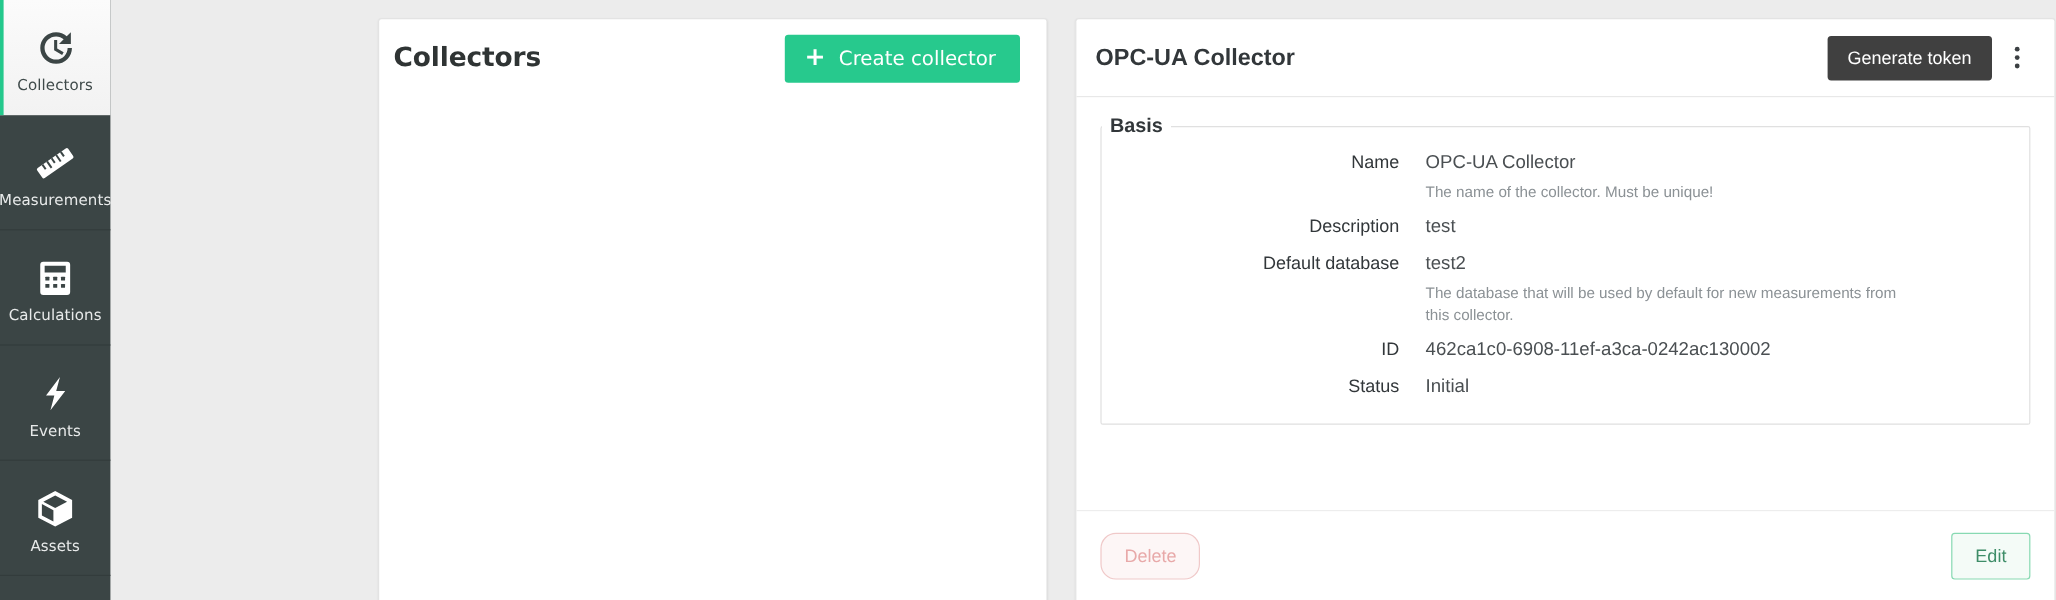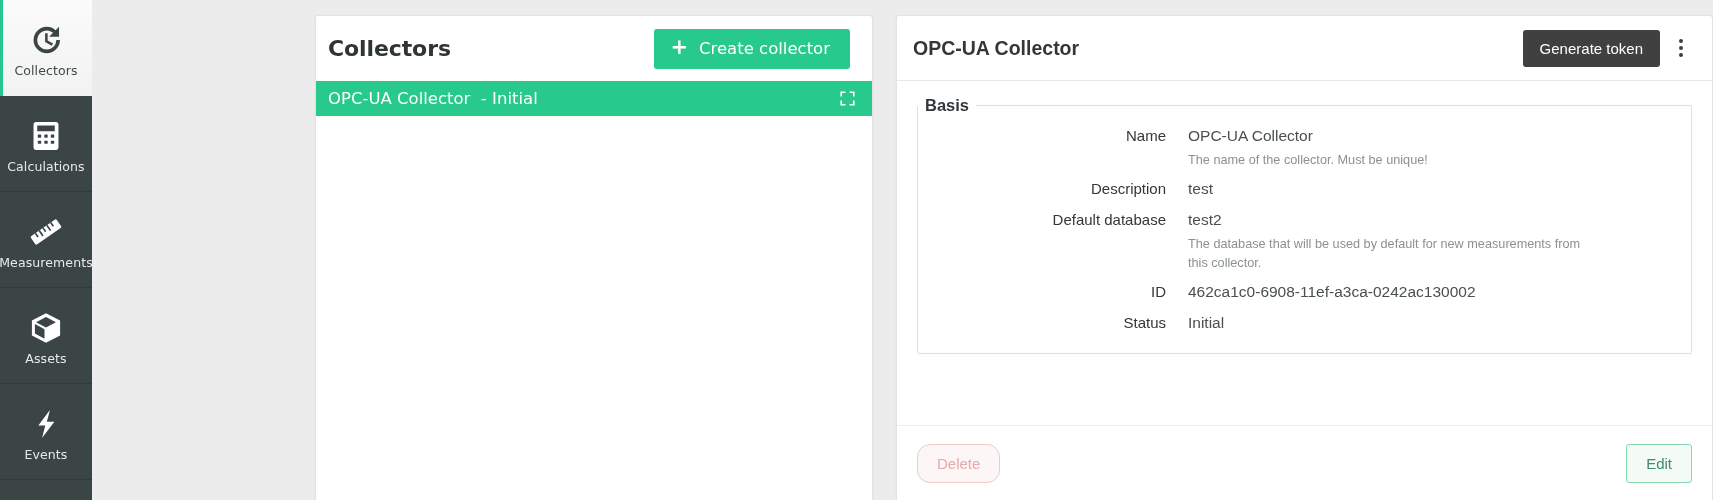--- a/index.html
+++ b/index.html
@@ -233,37 +233,20 @@
   <nav class="sidebar">
 
     <div class="nav-item active">
       <span class="nav-icon">
         <svg width="36" height="36" viewBox="0 0 24 24" aria-hidden="true">
           <path d="M12.5 3.2a8.8 8.8 0 1 0 8.8 8.8h-2.4a6.4 6.4 0 1 1-6.4-6.4c1.6 0 3.1.6 4.2 1.6l-2.6 2.6h6.6V3.2l-2.3 2.3A8.76 8.76 0 0 0 12.5 3.2z"></path>
           <path d="M11.4 7.5h1.7v4.8l3.6 2.1-.85 1.45-4.45-2.6z"></path>
         </svg>
       </span>
       <span class="nav-label">Collectors</span>
-    </div>
-
-    <div class="nav-item">
-      <span class="nav-icon">
-        <svg width="34" height="34" viewBox="0 0 24 24" aria-hidden="true">
-          <path d="M5 2.2h14a1.8 1.8 0 0 1 1.8 1.8v16a1.8 1.8 0 0 1-1.8 1.8H5A1.8 1.8 0 0 1 3.2 20V4A1.8 1.8 0 0 1 5 2.2zm.8 2.4v4h12.4v-4H5.8z"></path>
-          <g fill="#3b4545">
-            <rect x="6.2" y="11" width="2.4" height="2.2" rx=".3"></rect>
-            <rect x="10.8" y="11" width="2.4" height="2.2" rx=".3"></rect>
-            <rect x="15.4" y="11" width="2.4" height="2.2" rx=".3"></rect>
-            <rect x="6.2" y="15.3" width="2.4" height="2.2" rx=".3"></rect>
-            <rect x="10.8" y="15.3" width="2.4" height="2.2" rx=".3"></rect>
-            <rect x="15.4" y="15.3" width="2.4" height="2.2" rx=".3"></rect>
-          </g>
-        </svg>
-      </span>
-      <span class="nav-label">Calculations</span>
     </div>
 
     <div class="nav-item">
       <span class="nav-icon">
         <svg width="36" height="36" viewBox="0 0 24 24" aria-hidden="true">
           <g transform="rotate(-35 12 12)">
             <path d="M2.5 8.6h19a1 1 0 0 1 1 1v4.8a1 1 0 0 1-1 1h-19a1 1 0 0 1-1-1V9.6a1 1 0 0 1 1-1z"></path>
             <g fill="#3b4545">
               <rect x="5.2" y="8.6" width="1.1" height="3.1"></rect>
               <rect x="8.3" y="8.6" width="1.1" height="4.4"></rect>
@@ -272,61 +255,65 @@
               <rect x="17.6" y="8.6" width="1.1" height="3.1"></rect>
             </g>
           </g>
         </svg>
       </span>
       <span class="nav-label">Measurements</span>
     </div>
 
     <div class="nav-item">
       <span class="nav-icon">
+        <svg width="34" height="34" viewBox="0 0 24 24" aria-hidden="true">
+          <path d="M5 2.2h14a1.8 1.8 0 0 1 1.8 1.8v16a1.8 1.8 0 0 1-1.8 1.8H5A1.8 1.8 0 0 1 3.2 20V4A1.8 1.8 0 0 1 5 2.2zm.8 2.4v4h12.4v-4H5.8z"></path>
+          <g fill="#3b4545">
+            <rect x="6.2" y="11" width="2.4" height="2.2" rx=".3"></rect>
+            <rect x="10.8" y="11" width="2.4" height="2.2" rx=".3"></rect>
+            <rect x="15.4" y="11" width="2.4" height="2.2" rx=".3"></rect>
+            <rect x="6.2" y="15.3" width="2.4" height="2.2" rx=".3"></rect>
+            <rect x="10.8" y="15.3" width="2.4" height="2.2" rx=".3"></rect>
+            <rect x="15.4" y="15.3" width="2.4" height="2.2" rx=".3"></rect>
+          </g>
+        </svg>
+      </span>
+      <span class="nav-label">Calculations</span>
+    </div>
+
+    <div class="nav-item">
+      <span class="nav-icon">
+        <svg width="34" height="34" viewBox="0 0 24 24" aria-hidden="true">
+          <path d="M14.8 2.2 6.6 13.1h4.9L9.2 21.8 17.9 10.4h-5.3l2.2-8.2z"></path>
+        </svg>
+      </span>
+      <span class="nav-label">Events</span>
+    </div>
+
+    <div class="nav-item">
+      <span class="nav-icon">
         <svg width="36" height="36" viewBox="0 0 24 24" aria-hidden="true">
           <path d="M12 2.1 2.6 7.05v9.9L12 21.9l9.4-4.95v-9.9L12 2.1zm0 2.5 6.6 3.5-6.6 3.5-6.6-3.5 6.6-3.5zM4.6 9.4l6.4 3.4v6.3l-6.4-3.4V9.4z"></path>
         </svg>
       </span>
       <span class="nav-label">Assets</span>
-    </div>
-
-    <div class="nav-item">
-      <span class="nav-icon">
-        <svg width="34" height="34" viewBox="0 0 24 24" aria-hidden="true">
-          <path d="M14.8 2.2 6.6 13.1h4.9L9.2 21.8 17.9 10.4h-5.3l2.2-8.2z"></path>
-        </svg>
-      </span>
-      <span class="nav-label">Events</span>
     </div>
   </nav>
 
   <div class="gap-left"></div>
 
   <section class="card collectors-panel">
     <div class="panel-header">
       <h1 class="panel-title">Collectors</h1>
       <button class="btn-create">
         <span class="plus">+</span>
         <span>Create collector</span>
       </button>
     </div>
 
-    <div class="list-body">
-      <div class="list-row">
-        <span class="row-name">OPC-UA Collector  - Initial</span>
-        <span class="expand-icon">
-          <svg width="17" height="17" viewBox="0 0 20 20" aria-hidden="true" fill="none" stroke="#ffffff" stroke-width="1.9" stroke-linecap="square">
-            <path d="M2.6 6.6V2.6H6.6"></path>
-            <path d="M13.4 2.6h4v4"></path>
-            <path d="M17.4 13.4v4h-4"></path>
-            <path d="M6.6 17.4h-4v-4"></path>
-          </svg>
-        </span>
-      </div>
-    </div>
   </section>
 
   <div class="gap-mid"></div>
 
   <section class="card detail-panel">
 
     <div class="detail-header">
       <h2 class="detail-title">OPC-UA Collector</h2>
       <div class="header-actions">
         <button class="btn-generate">Generate token</button>

